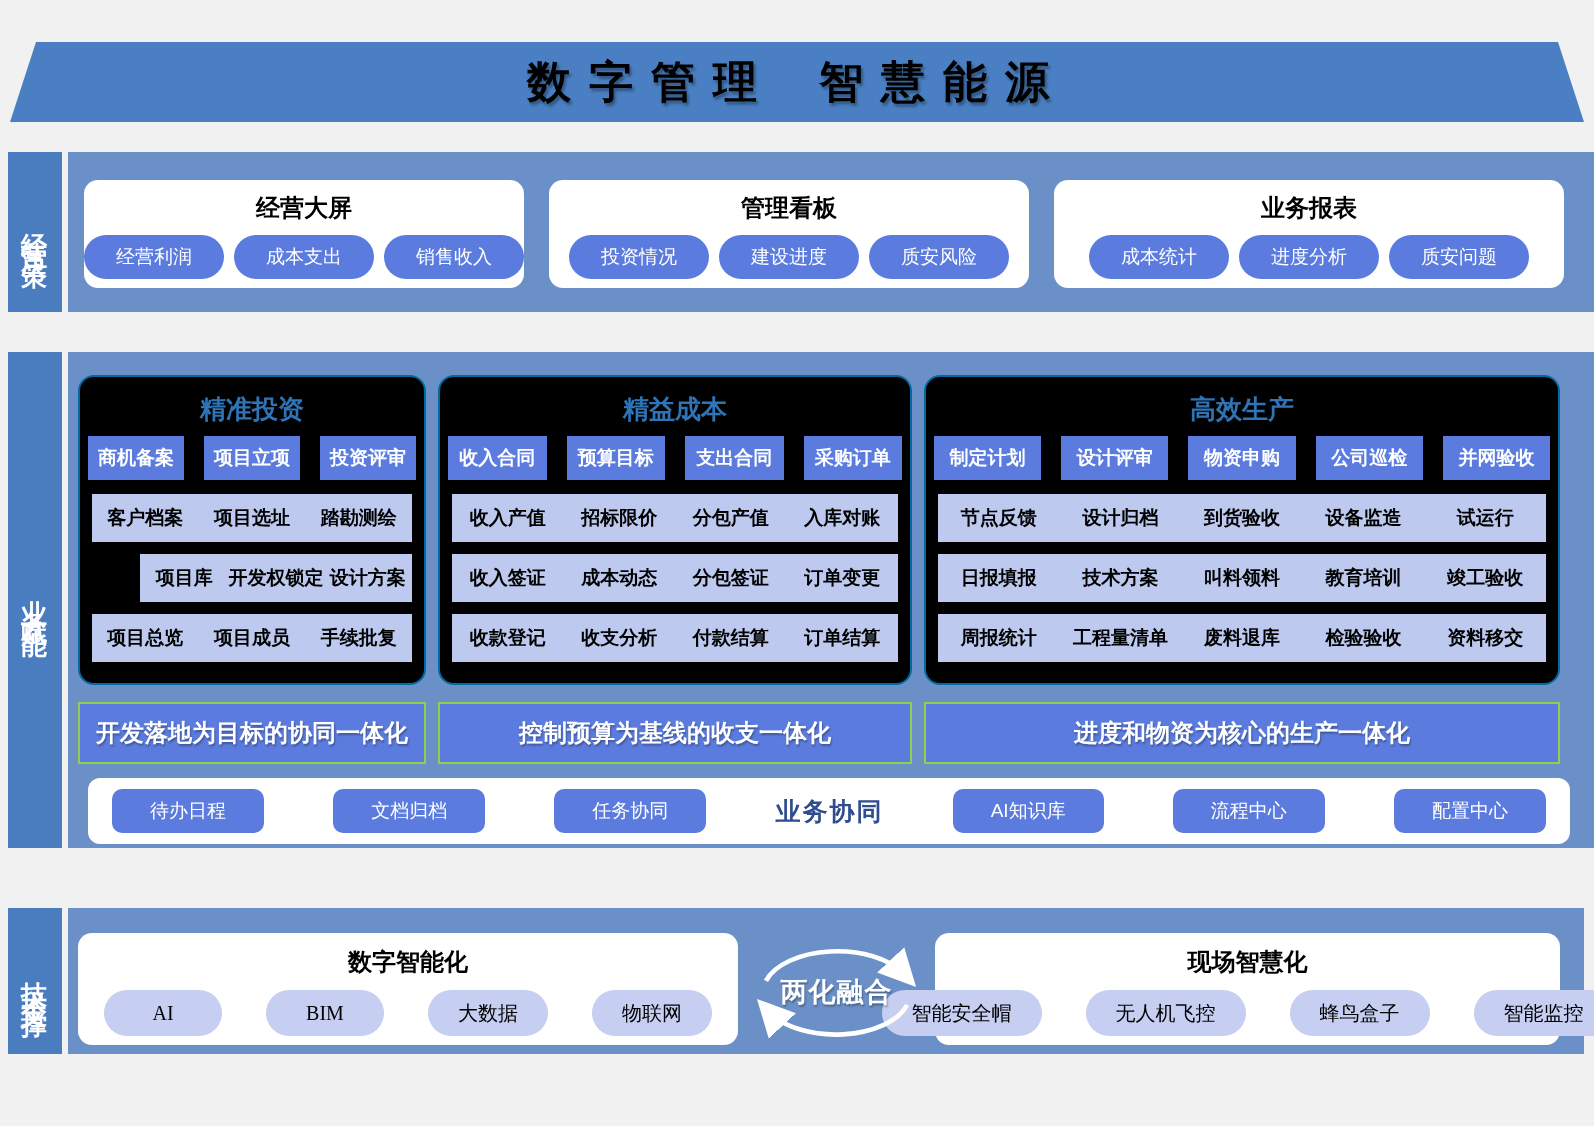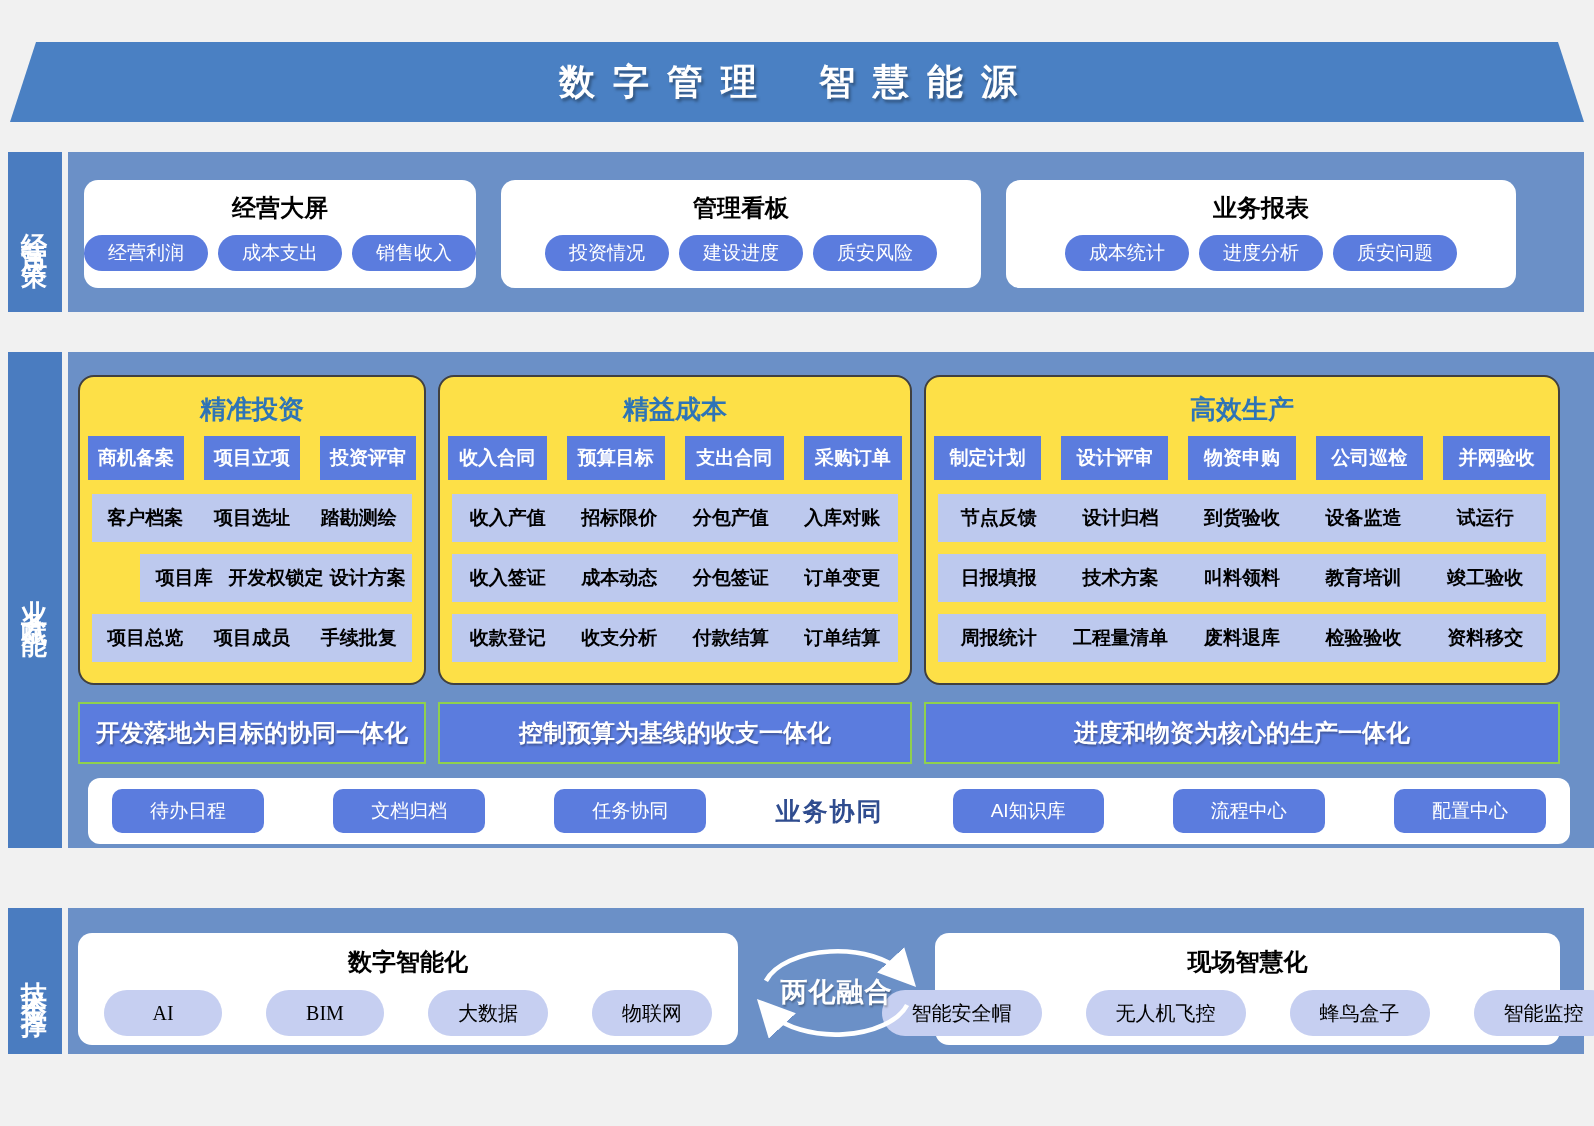--- a/index.html
+++ b/index.html
@@ -11,21 +11,21 @@
     overflow:hidden;
   }
   
   .top-banner{
     position:absolute;left:10px;top:42px;width:1574px;height:80px;
     background:#4a80c3;
     clip-path:polygon(26px 0, calc(100% - 26px) 0, 100% 100%, 0 100%);
     display:flex;align-items:center;justify-content:center;gap:44px;
   }
   .top-banner span{
-    color:#ffffff;font-size:36px;font-weight:700;letter-spacing:18px;
+    color:#000000;font-size:44px;font-weight:700;letter-spacing:18px;
     text-shadow:2px 3px 3px rgba(0,0,0,.35);
   }
   
   .section{position:absolute;left:8px;width:1576px;display:flex;}
   .side-label{
     width:54px;flex:none;background:#4a7cc0;
     display:flex;align-items:center;justify-content:center;
     margin-right:6px;
   }
   .side-label .vtext{
@@ -39,33 +39,33 @@
   .dcard{
     background:#fff;border-radius:14px;height:108px;flex:none;
     display:flex;flex-direction:column;align-items:center;
   }
   .dcard:nth-child(2){width:480px}
   .dcard:nth-child(3){width:510px}
   .dcard .dtitle{font-size:24px;font-weight:700;color:#000;margin-top:12px;}
   .dcard .pills{display:flex;gap:10px;margin-top:11px;}
   .pill{
     background:#5b7cde;color:#fff;font-size:19px;
-    height:36px;border-radius:22px;display:flex;align-items:center;justify-content:center;
-    padding:0 24px;white-space:nowrap;
+    height:44px;border-radius:22px;display:flex;align-items:center;justify-content:center;
+    padding:0 32px;white-space:nowrap;
   }
   
   #section-business{top:352px;height:496px;}
   #section-business .band{padding:23px 24px 0 10px;}
   .bizcols{display:flex;gap:12px;}
   .bizcol{flex:none;display:flex;flex-direction:column;}
   .bizcol:nth-child(1){width:348px}
   .bizcol:nth-child(2){width:474px}
   .bizcol:nth-child(3){width:636px}
   .bcard{
-    background:#fde047;border:2px solid #404040;border-radius:16px;
+    background:#000000;border:2px solid #0369a1;border-radius:16px;
     height:306px;box-sizing:content-box;
     display:flex;flex-direction:column;
   }
   .bcard .btitle{
     text-align:center;font-size:26px;font-weight:700;color:#2e74b6;
     margin:15px 0 9px 0;
   }
   .thead{display:grid;gap:20px;padding:0 8px;}
   .thead .hcell{
     background:#5b7cde;color:#fff;font-size:19px;font-weight:600;

